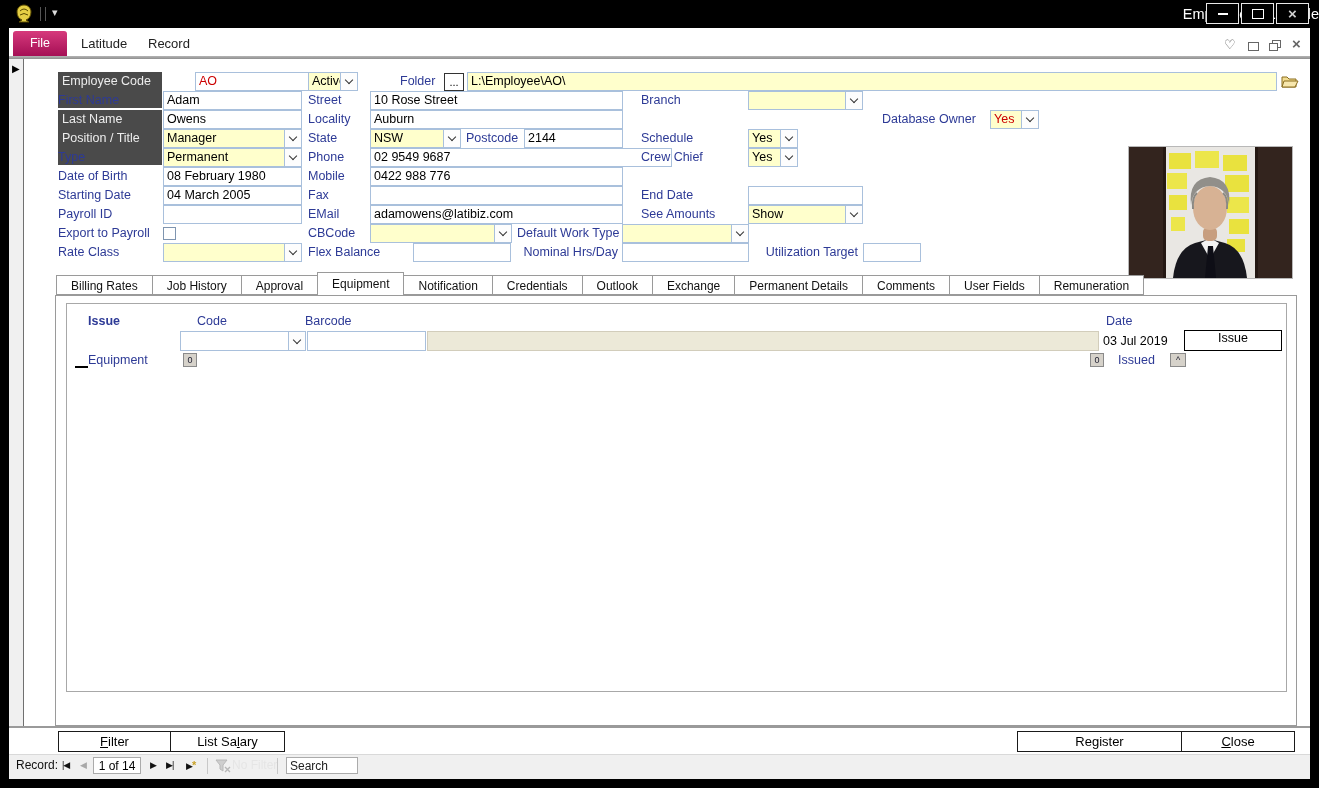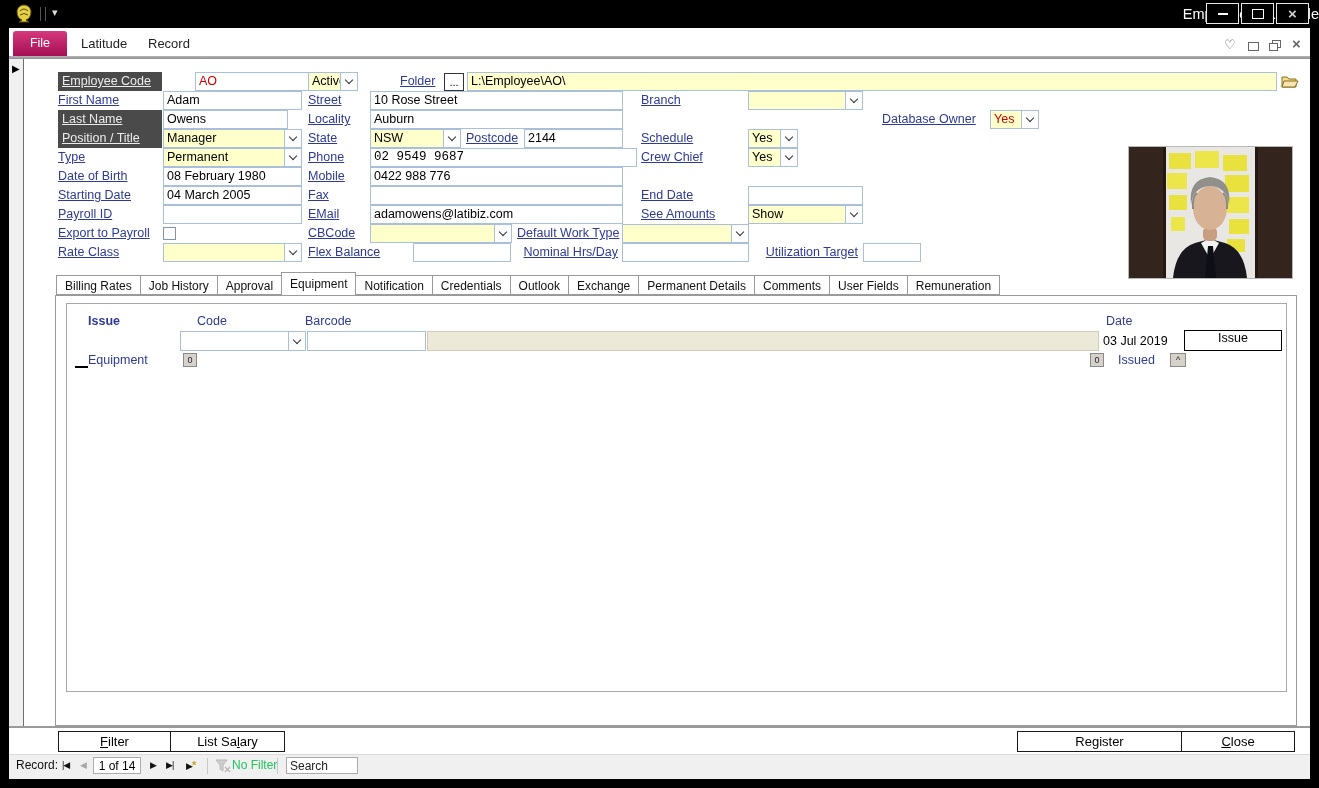--- a/index.html
+++ b/index.html
@@ -23,35 +23,35 @@
   .chromeicon{position:absolute;top:37px;color:#666;font-size:13px;line-height:15px;}
   .icon-minwin{top:42px;width:9px;height:7px;border:1px solid #666;}
   .icon-restore{top:40px;width:12px;height:11px;}
   .icon-restore::before{content:"";position:absolute;right:0;top:0;width:7px;height:6px;border:1px solid #666;}
   .icon-restore::after{content:"";position:absolute;left:0;bottom:0;width:7px;height:6px;border:1px solid #666;background:#fff;}
   
   .app-bg{position:absolute;left:9px;top:59px;width:1301px;height:720px;background:#fff;}
   .recsel{position:absolute;left:9px;top:59px;width:15px;height:668px;background:#f0f0f0;border-right:1px solid #707070;box-sizing:border-box;}
   .recsel-arrow{position:absolute;left:12px;top:63px;font-size:10px;color:#000;}
   
-  .lbl{position:absolute;height:19px;line-height:19px;color:#2d3a96;font-size:12.5px;white-space:nowrap;text-decoration:underline;}
+  .lbl{position:absolute;height:36px;line-height:19px;color:#2d3a96;font-size:12.5px;white-space:nowrap;}
   .lbl.d{background:#4a4a4a;color:#ececec;width:100px;padding-left:4px;}
   .lbl.r{text-align:right;}
   .fld{position:absolute;height:19px;line-height:17px;background:#fff;border:1px solid #a9c0dc;font-size:12.5px;color:#000;padding:0 3px;box-sizing:border-box;white-space:nowrap;overflow:hidden;}
   .fld.y{background:#ffffcc;}
   .fld.red{color:#cc0000;}
   .cb{padding-right:18px;}
   .dd{position:absolute;top:0;right:0;bottom:0;width:16px;background:#fdfdfd;border-left:1px solid #a9c0dc;display:flex;align-items:center;justify-content:center;}
   .dd i{width:5px;height:5px;border-right:1.6px solid #333;border-bottom:1.6px solid #333;transform:rotate(45deg);margin-top:-3px;}
   .browse{position:absolute;width:20px;height:18px;border:1px solid #333;background:#fff;font-size:11px;text-align:center;line-height:16px;color:#000;box-sizing:border-box;}
   .checkbox{position:absolute;width:13px;height:13px;border:1px solid #7f95b0;background:#fff;box-sizing:border-box;}
   .photo{position:absolute;left:1128px;top:146px;width:165px;height:133px;border:1px solid #b8b8b8;box-sizing:border-box;background:#eee;}
   
   .tabrow{position:absolute;left:57px;top:275px;display:flex;align-items:flex-end;}
-  .tab{height:20px;line-height:20px;border:1px solid #9a9a9a;background:#fff;font-size:12px;color:#111;padding:0 8px;margin-left:-1px;box-sizing:border-box;}
+  .tab{height:20px;line-height:20px;border:1px solid #9a9a9a;background:#fff;font-size:12px;color:#111;padding:0 14px;margin-left:-1px;box-sizing:border-box;}
   .tab.active{height:23px;line-height:23px;margin-top:-3px;border-bottom:none;position:relative;z-index:3;}
   .tabpage{position:absolute;left:55px;top:295px;width:1242px;height:431px;border:1px solid #9a9a9a;background:#fff;box-sizing:border-box;}
   .innerbox{position:absolute;left:66px;top:303px;width:1221px;height:389px;border:1px solid #a8a8a8;background:#fff;box-sizing:border-box;}
   .subhdr{position:absolute;color:#2d3a96;font-size:12.5px;height:18px;line-height:18px;white-space:nowrap;}
   .beige{position:absolute;background:#ece9d8;border:1px solid #d2cdbb;box-sizing:border-box;}
   .issuebtn{position:absolute;border:1px solid #000;background:#fff;font-size:12.5px;color:#000;text-align:center;box-sizing:border-box;}
   .tinybtn{position:absolute;width:14px;height:14px;background:#d6d2ca;border:1px solid #8a8a8a;box-sizing:border-box;font-size:9px;line-height:12px;text-align:center;color:#223;}
   
   .divider{position:absolute;left:9px;top:726px;width:1301px;height:2px;background:#9a9a9a;}
   .fbtn{position:absolute;top:731px;height:21px;border:1px solid #1a1a1a;background:#fff;font-size:13px;color:#000;text-align:center;line-height:19px;box-sizing:border-box;}
@@ -127,21 +127,21 @@
   <div class="lbl" style="left:58px;top:91px;">First Name</div>
   <div class="fld" style="left:163px;top:91px;width:139px;">Adam</div>
   <div class="lbl" style="left:308px;top:91px;">Street</div>
   <div class="fld" style="left:370px;top:91px;width:253px;">10 Rose Street</div>
   <div class="lbl" style="left:641px;top:91px;">Branch</div>
   <div class="fld y cb" style="left:748px;top:91px;width:115px;"><span></span><span class="dd">
         <i></i>
       </span></div>
 
   <div class="lbl d" style="left:58px;top:110px;">Last Name</div>
-  <div class="fld" style="left:163px;top:110px;width:125px;">Owens</div>
+  <div class="fld" style="left:163px;top:110px;width:139px;">Owens</div>
   <div class="lbl" style="left:308px;top:110px;">Locality</div>
   <div class="fld" style="left:370px;top:110px;width:253px;">Auburn</div>
   <div class="lbl" style="left:882px;top:110px;">Database Owner</div>
   <div class="fld y red cb" style="left:990px;top:110px;width:49px;"><span>Yes</span><span class="dd">
         <i></i>
       </span></div>
 
   <div class="lbl d" style="left:58px;top:129px;">Position / Title</div>
   <div class="fld y cb" style="left:163px;top:129px;width:139px;"><span>Manager</span><span class="dd">
         <i></i>
@@ -155,21 +155,21 @@
   <div class="lbl" style="left:641px;top:129px;">Schedule</div>
   <div class="fld y cb" style="left:748px;top:129px;width:50px;"><span>Yes</span><span class="dd">
         <i></i>
       </span></div>
 
   <div class="lbl" style="left:58px;top:148px;">Type</div>
   <div class="fld y cb" style="left:163px;top:148px;width:139px;"><span>Permanent</span><span class="dd">
         <i></i>
       </span></div>
   <div class="lbl" style="left:308px;top:148px;">Phone</div>
-  <div class="fld" style="left:370px;top:148px;width:267px;font-family:Liberation Mono, monospace;">02 9549 9687</div>
+  <div class="fld" style="left:370px;top:148px;width:302px;">02 9549 9687</div>
   <div class="lbl" style="left:641px;top:148px;">Crew Chief</div>
   <div class="fld y cb" style="left:748px;top:148px;width:50px;"><span>Yes</span><span class="dd">
         <i></i>
       </span></div>
 
   <div class="lbl" style="left:58px;top:167px;">Date of Birth</div>
   <div class="fld" style="left:163px;top:167px;width:139px;">08 February 1980</div>
   <div class="lbl" style="left:308px;top:167px;">Mobile</div>
   <div class="fld" style="left:370px;top:167px;width:253px;">0422 988 776</div>
 
@@ -289,17 +289,17 @@
   <span class="navbtn" style="left:150px;">▶</span>
   <span class="navbtn" style="left:166px;">▶|</span>
   <span class="navbtn" style="left:186px;"><span>▶</span><span class="star">*</span></span>
   <span class="navsep" style="left:207px;"></span>
   <span class="abs" style="left:215px;top:759px;opacity:.65;">
     <svg width="16" height="14" viewBox="0 0 16 14">
       <path d="M1 1 H12 L8 6 V12 L5 10 V6 Z" fill="#bdbdbd" stroke="#9a9a9a" stroke-width="1"></path>
       <path d="M10 8 L15 13 M15 8 L10 13" stroke="#9a9a9a" stroke-width="1.4"></path>
     </svg>
   </span>
-  <span class="navtxt" style="left:232px;color:#22c55e;">No Filter</span>
+  <span class="navtxt" style="left:232px;color:#e5e5e5;">No Filter</span>
   <span class="navsep" style="left:277px;"></span>
   <input class="navinput" style="left: 286px; top: 757px; width: 72px;" placeholder="Search">
 
 </div>
 
 </body></html>

